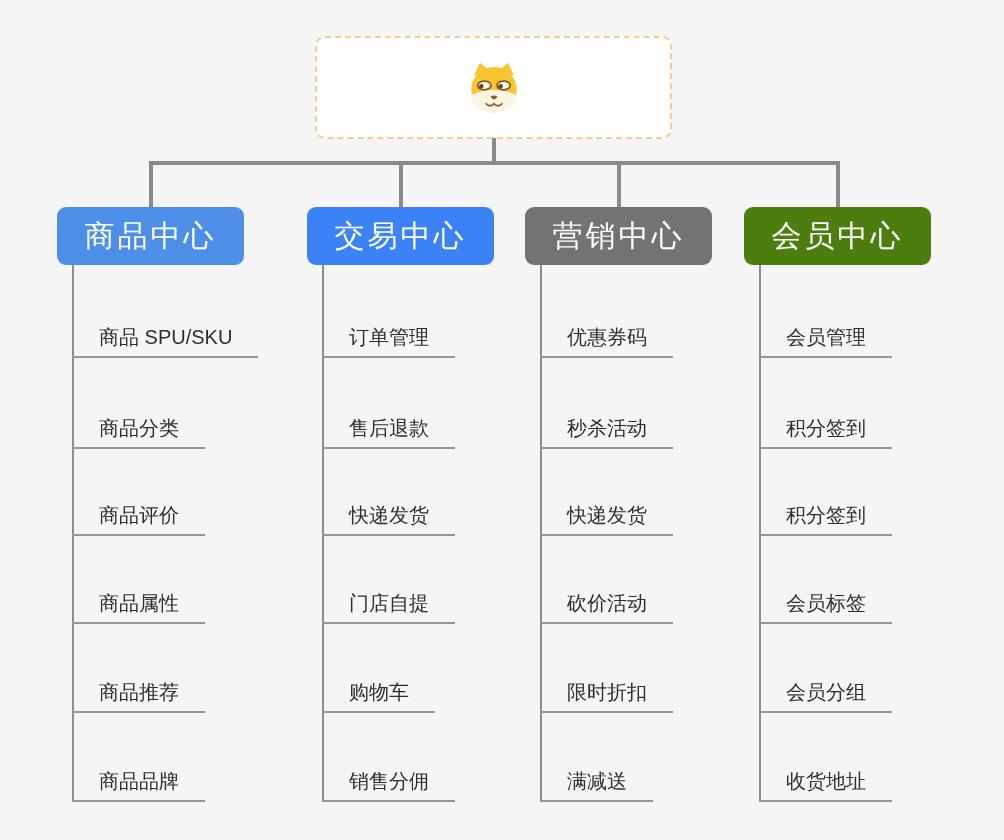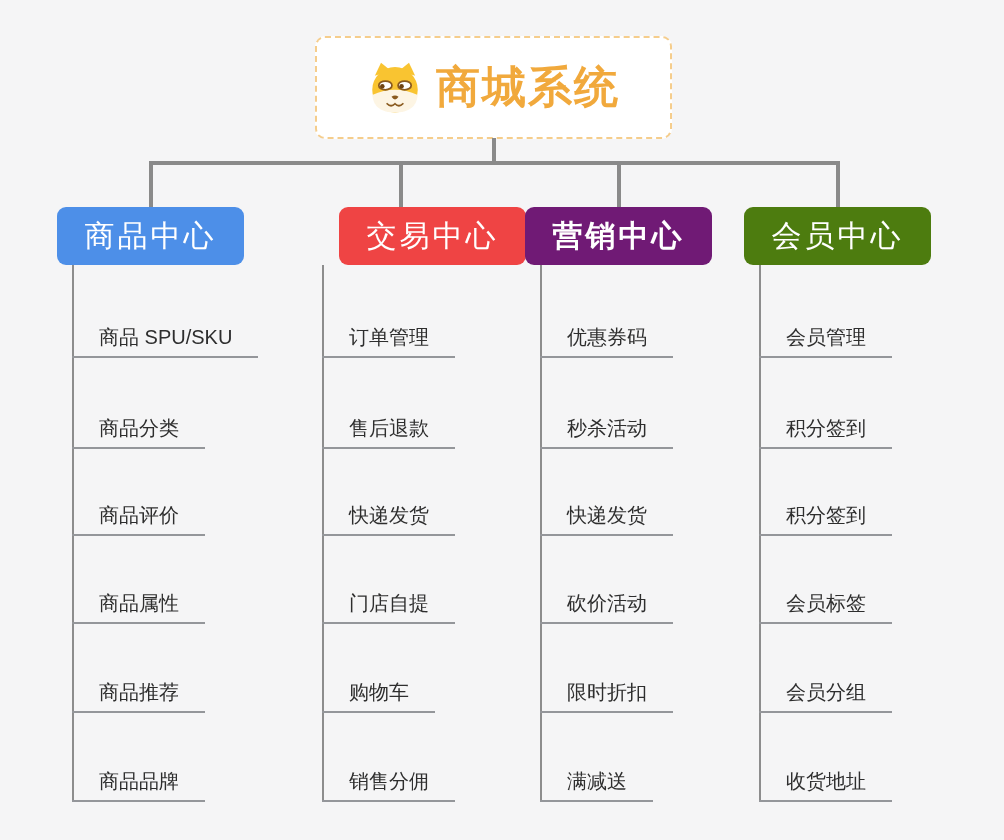--- a/index.html
+++ b/index.html
@@ -73,21 +73,20 @@
       <path d="M55,18 L48,3 L37,12 Z" fill="#f9c431"></path>
       <circle cx="32" cy="34" r="26" fill="#f9c431"></circle>
       <path d="M6,40 Q32,28 58,40 Q56,60 32,60 Q8,60 6,40 Z" fill="#fdf5e4"></path>
       <ellipse cx="21" cy="29" rx="7.5" ry="5" fill="#ffffff" stroke="#8a5a1e" stroke-width="2"></ellipse>
       <ellipse cx="43" cy="29" rx="7.5" ry="5" fill="#ffffff" stroke="#8a5a1e" stroke-width="2"></ellipse>
       <circle cx="17.5" cy="30" r="2.6" fill="#6e4312"></circle>
       <circle cx="39.5" cy="30" r="2.6" fill="#6e4312"></circle>
       <path d="M28,42 Q32,39 36,42 Q32,48 28,42 Z" fill="#8a5a1e"></path>
       <path d="M23,50 Q27.5,54.5 32,50 Q36.5,54.5 41,50" fill="none" stroke="#8a5a1e" stroke-width="2" stroke-linecap="round"></path>
     </svg>
-    <span class="root-title">商城系统</span>
   </div>
 
   <div class="tree-line stem"></div>
   <div class="tree-line bus"></div>
   <div class="tree-line drop drop-0"></div>
   <div class="tree-line drop drop-1"></div>
   <div class="tree-line drop drop-2"></div>
   <div class="tree-line drop drop-3"></div>
 
   <div class="column col-0">
@@ -97,34 +96,34 @@
         <div class="leaf r0">商品 SPU/SKU</div>
         <div class="leaf r1">商品分类</div>
         <div class="leaf r2">商品评价</div>
         <div class="leaf r3">商品属性</div>
         <div class="leaf r4">商品推荐</div>
         <div class="leaf r5">商品品牌</div>
       </div>
   </div>
 
   <div class="column col-1">
-    <div class="branch-box" style="background: #ef4444; margin-left: 32px;">交易中心</div>
+    <div class="branch-box" style="background: #3b82f6;">交易中心</div>
     <div class="col-vline"></div>
     <div class="leaves">
         <div class="leaf r0">订单管理</div>
         <div class="leaf r1">售后退款</div>
         <div class="leaf r2">快递发货</div>
         <div class="leaf r3">门店自提</div>
         <div class="leaf r4">购物车</div>
         <div class="leaf r5">销售分佣</div>
       </div>
   </div>
 
   <div class="column col-2">
-    <div class="branch-box" style="background: #701a75; font-weight: bold;">营销中心</div>
+    <div class="branch-box" style="background: #737373;">营销中心</div>
     <div class="col-vline"></div>
     <div class="leaves">
         <div class="leaf r0">优惠券码</div>
         <div class="leaf r1">秒杀活动</div>
         <div class="leaf r2">快递发货</div>
         <div class="leaf r3">砍价活动</div>
         <div class="leaf r4">限时折扣</div>
         <div class="leaf r5">满减送</div>
       </div>
   </div>

